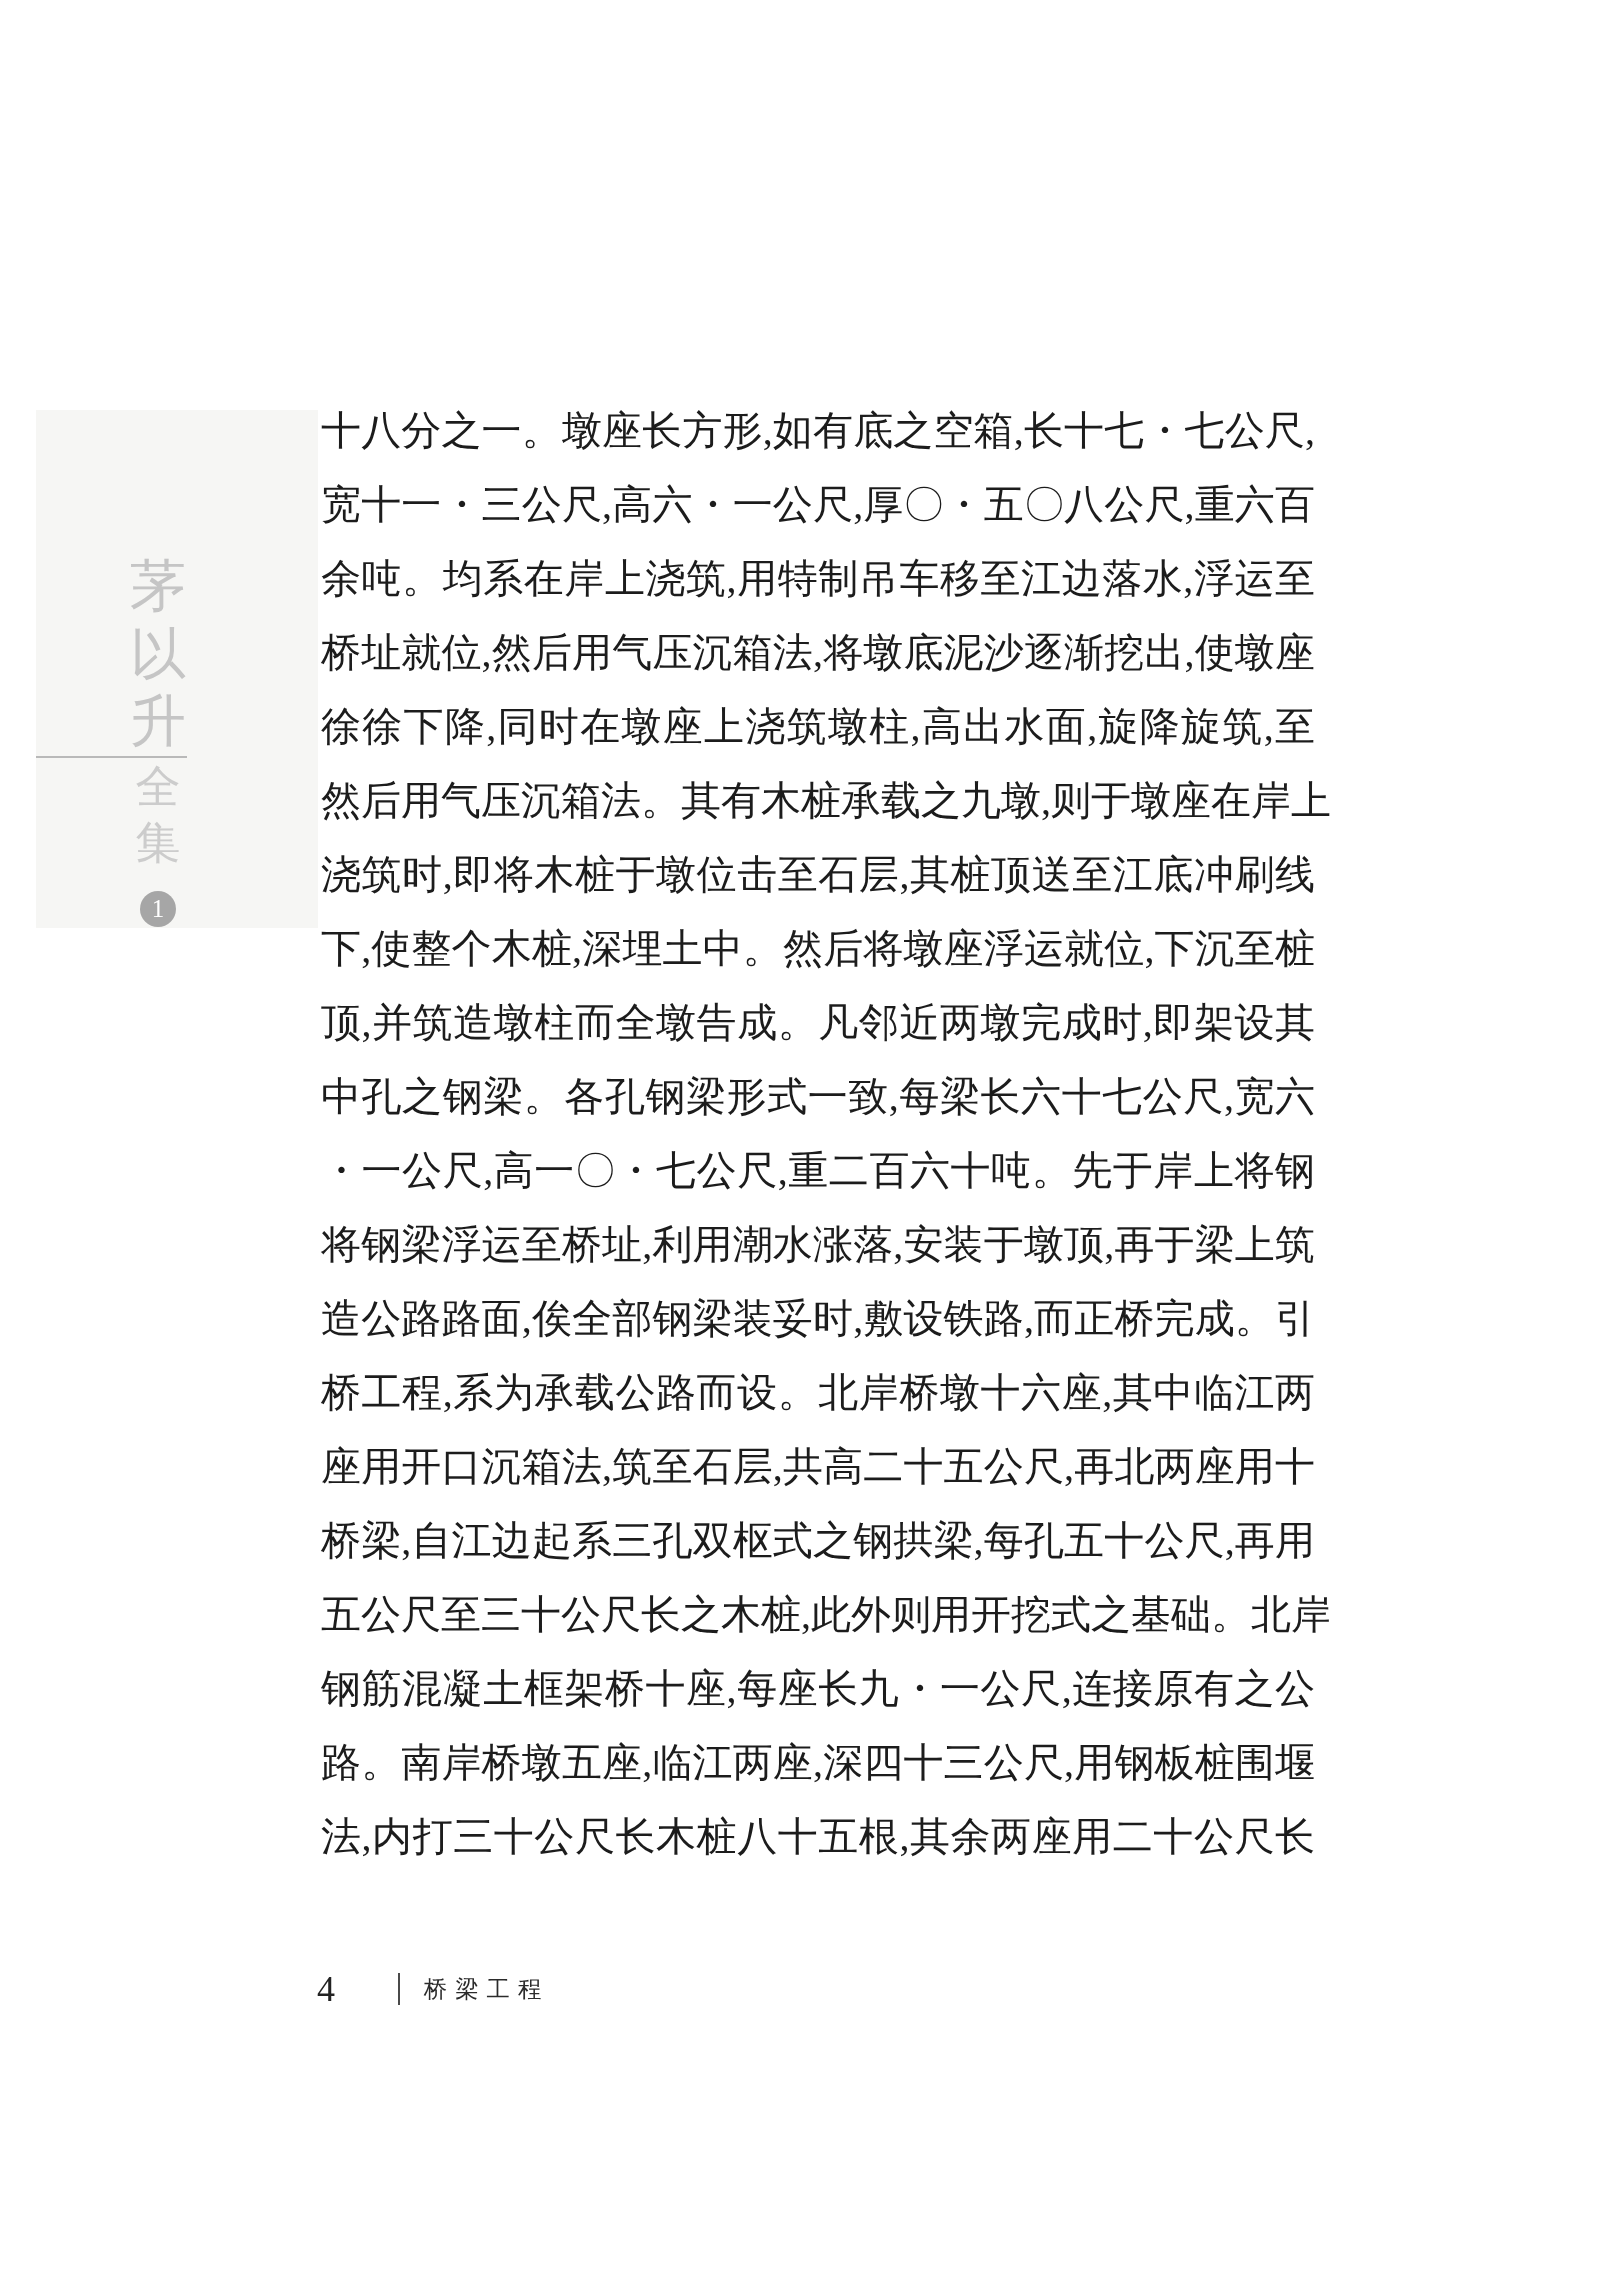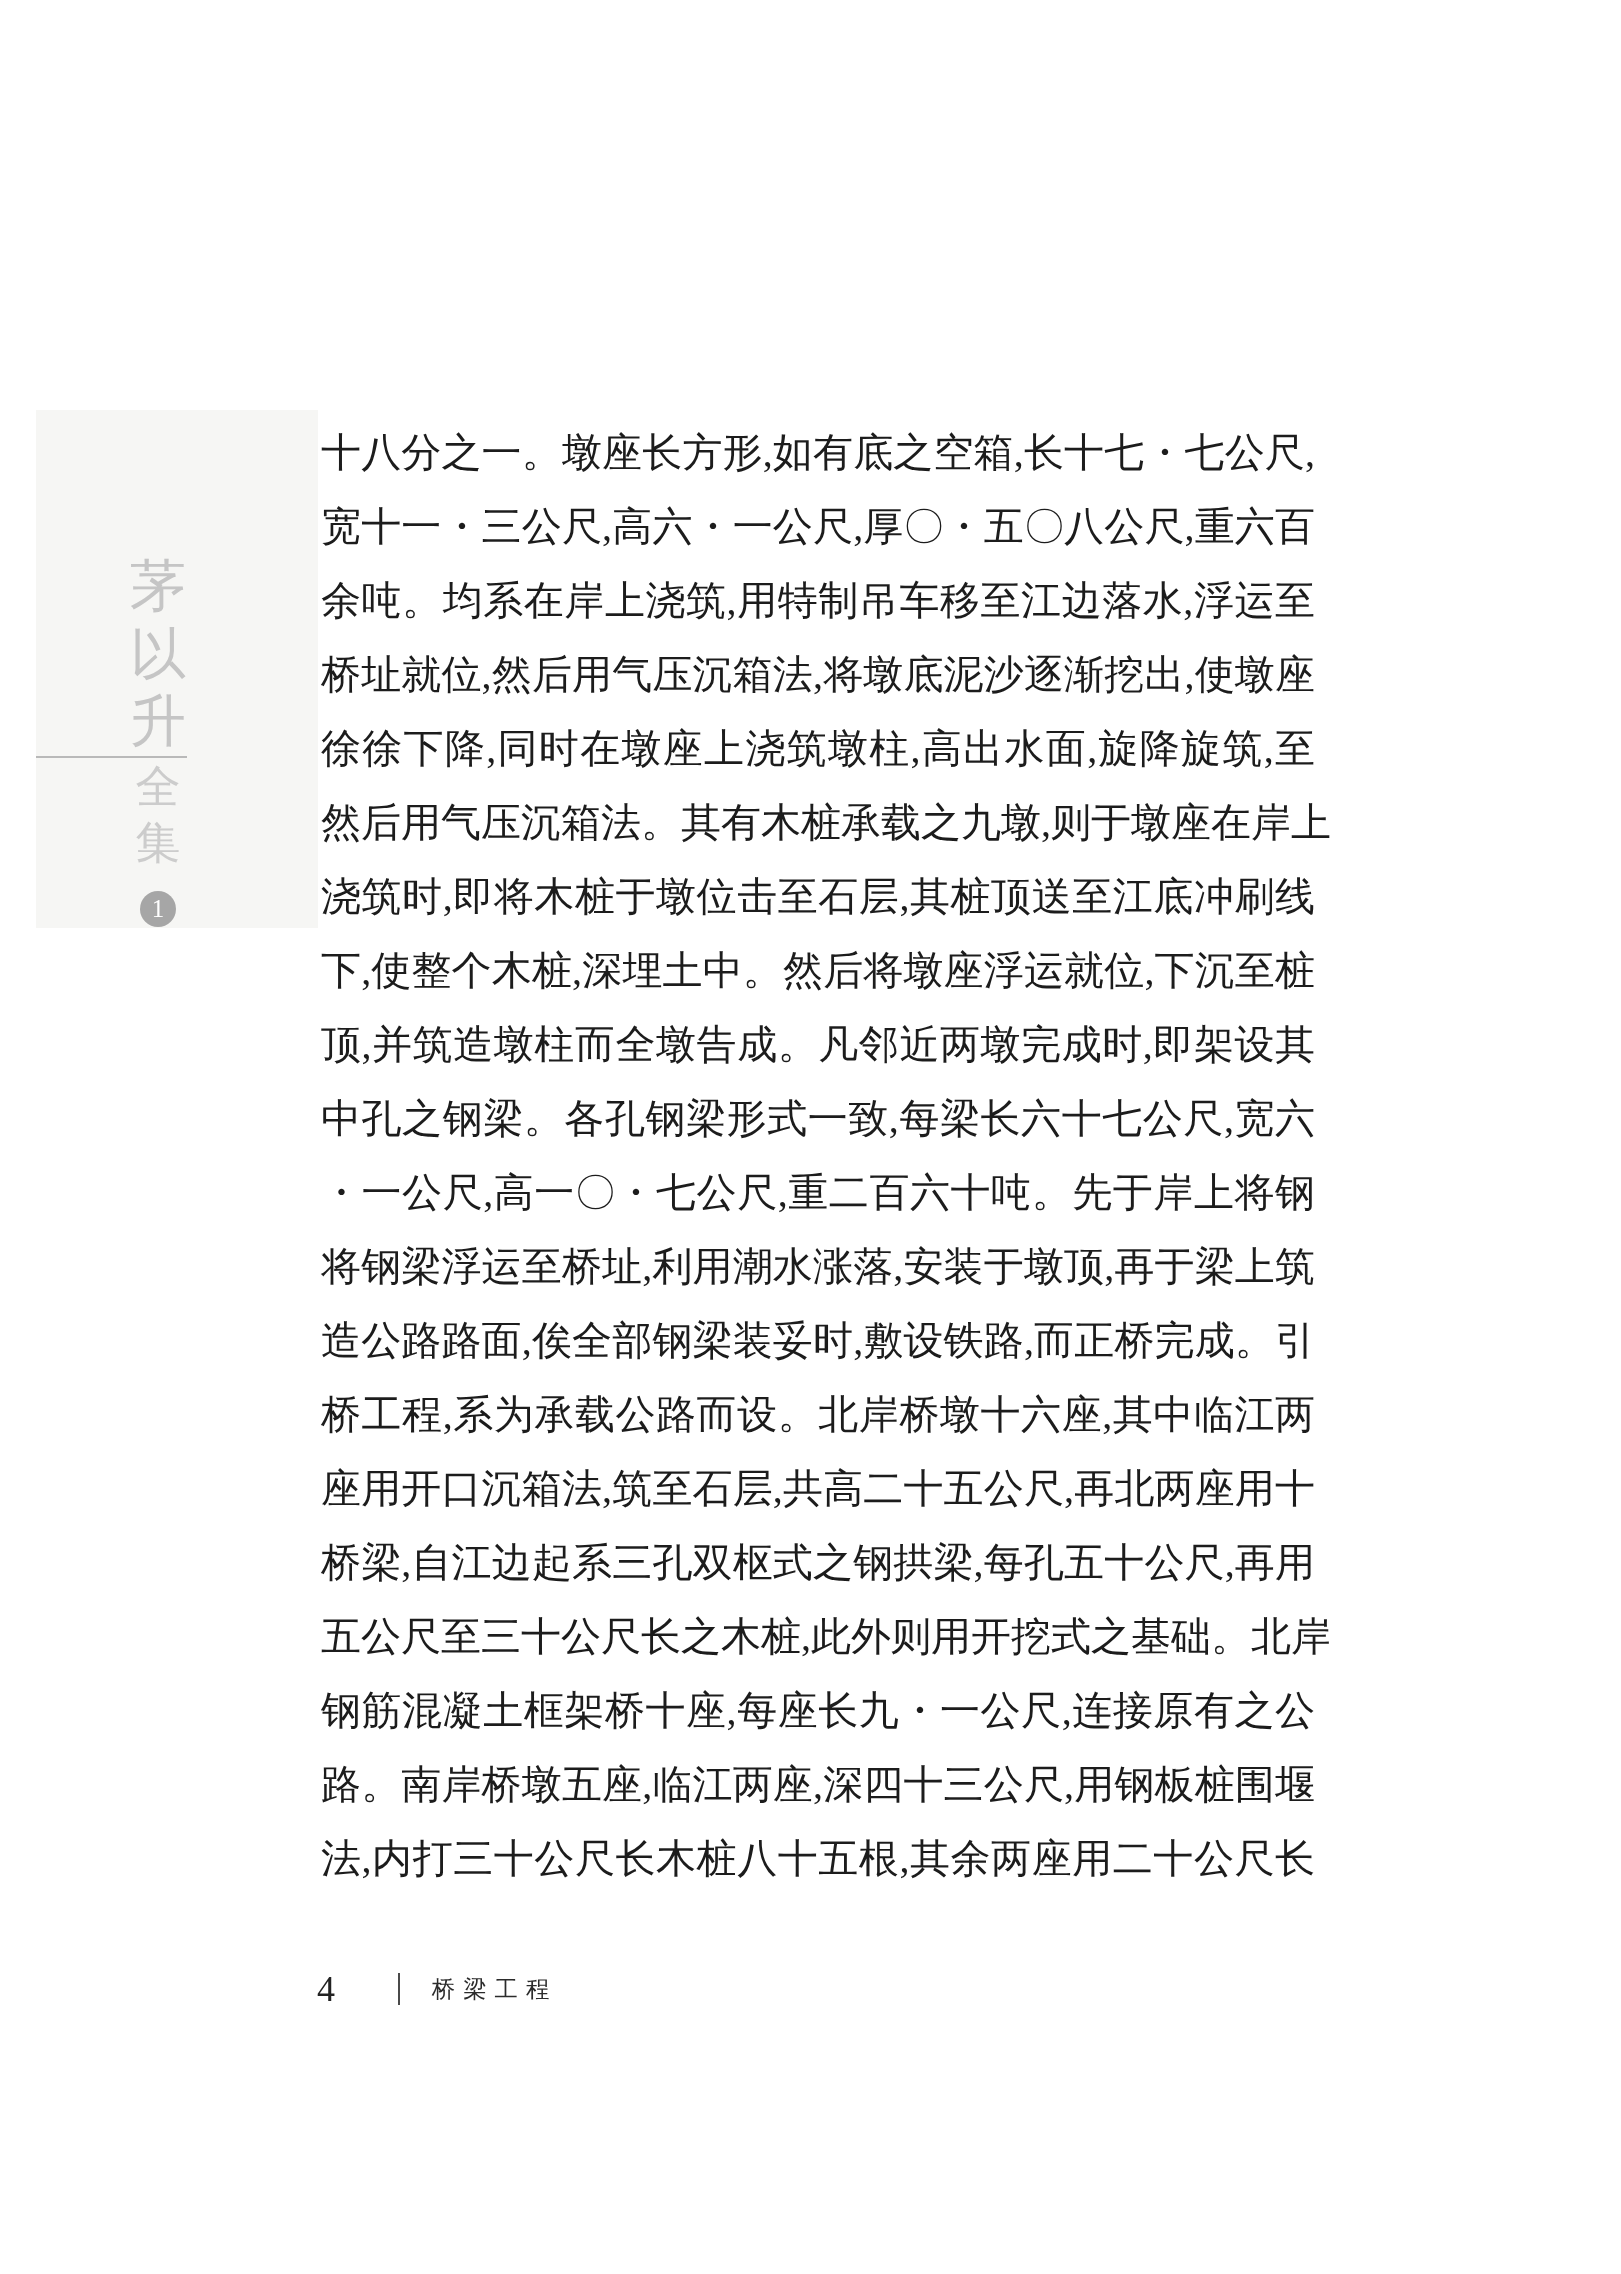--- a/index.html
+++ b/index.html
@@ -56,21 +56,21 @@
     font-size: 25px;
     line-height: 36px;
     text-align: center;
     font-family: "Liberation Serif", "DejaVu Serif", serif;
   }
 
   
   .body-text {
     position: absolute;
     left: 321px;
-    top: 416px;
+    top: 394px;
     width: 994px;
     color: #1c1c1c;
   }
   .body-line {
     height: 74px;
     line-height: 74px;
     font-size: 40px;
     text-align: justify;
     text-align-last: justify;
     text-justify: inter-ideograph;
@@ -93,21 +93,21 @@
     color: #222222;
     line-height: 40px;
   }
   .footer-divider {
     width: 1.8px;
     height: 32px;
     background: #4a4a4a;
     margin-left: 63px;
   }
   .running-title {
-    margin-left: 32px;
+    margin-left: 24px;
     font-size: 23.4px;
     letter-spacing: 8px;
     color: #2b2b2b;
     line-height: 40px;
   }
 </style>
 </head>
 <body>
 
 <div class="page">

